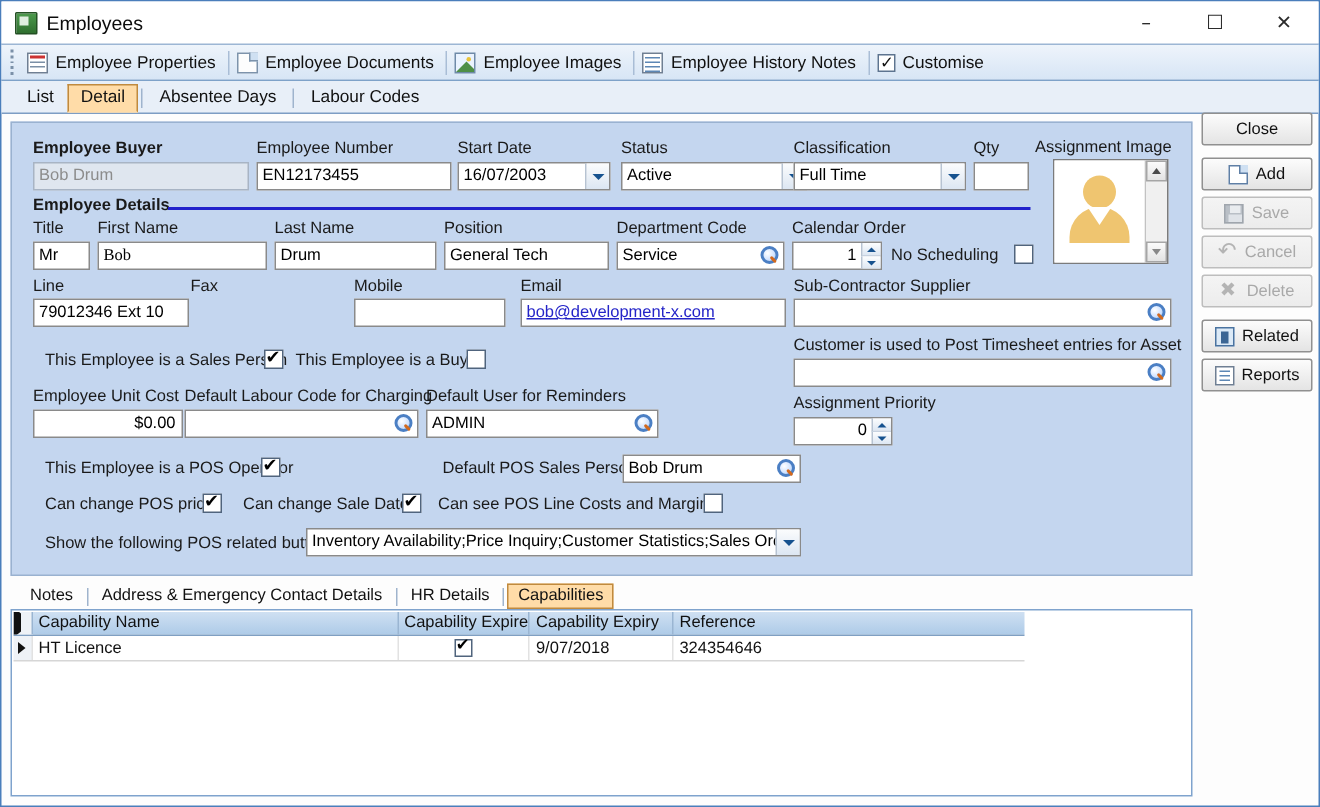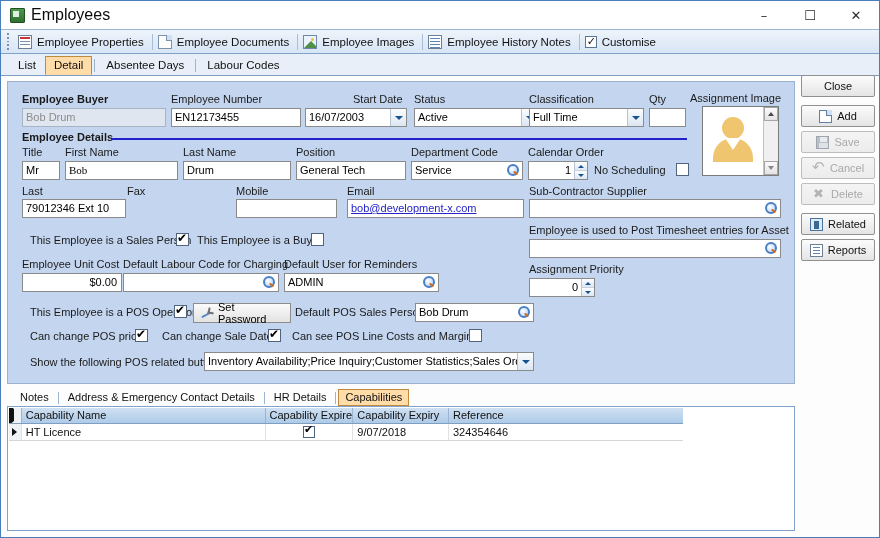--- a/index.html
+++ b/index.html
@@ -25,21 +25,21 @@
   #title-icon {
     width:15px; height:15px; margin-left:9px; margin-right:6px;
     background:linear-gradient(#4c9a4c,#2f6f2f);
     border:1px solid #235023; border-radius:1px;
     position:relative; flex:none;
   }
   #title-icon::after{
     content:""; position:absolute; left:2px; top:2px; width:6px; height:6px;
     background:#dfeedf;
   }
-  #title-text { font-size:16px; color:#0b0b0b; }
+  #title-text { font-size:13px; color:#0b0b0b; }
   .wbtn {
     width:46px; height:28px; display:flex; align-items:center; justify-content:center;
     font-size:13px; color:#2b2b2b; font-family:"DejaVu Sans", sans-serif;
   }
   .wbtn:last-child{ margin-right:0; }
   #win-controls{ position:absolute; right:0; top:0; display:flex; }
 
   
   #ribbon {
     position:absolute; left:0; top:28px; right:0; height:25px;
@@ -403,21 +403,21 @@
     <div class="ttab-sep"></div>
     <div class="ttab">Absentee Days</div>
     <div class="ttab-sep"></div>
     <div class="ttab">Labour Codes</div>
   </div>
 
   <div id="form">
 
     <div class="lbl bold" style="left:14px; top:11px;">Employee Buyer</div>
     <div class="lbl" style="left:163px; top:11px;">Employee Number</div>
-    <div class="lbl" style="left:297px; top:11px;margin-left:48px;">Start Date</div>
+    <div class="lbl" style="left:297px; top:11px;">Start Date</div>
     <div class="lbl" style="left:406px; top:11px;">Status</div>
     <div class="lbl" style="left:521px; top:11px;">Classification</div>
     <div class="lbl" style="left:641px; top:11px;">Qty</div>
     <div class="lbl" style="left:682px; top:10px;">Assignment Image</div>
 
     <div class="fld ro" style="left:14px; top:26px; width:144px;">Bob Drum</div>
     <div class="fld" style="left:163px; top:26px; width:130px;">EN12173455</div>
     <div class="combo" style="left:297px; top:26px; width:102px;">
       <div class="ctext">16/07/2003</div>
       <div class="carrow"></div>
@@ -465,42 +465,42 @@
     <div class="spin" style="left:520px; top:79px; width:60px;">
       <div class="stext">1</div>
       <div class="sbtns">
         <span class="up"></span>
         <span class="dn"></span>
       </div>
     </div>
     <div class="lbl" style="left:586px; top:82px;">No Scheduling</div>
     <div class="cbx" style="left:668px; top:81px;"></div>
 
-    <div class="lbl" style="left:14px; top:103px;">Last</div>
+    <div class="lbl" style="left:14px; top:103px;">Line</div>
     <div class="lbl" style="left:119px; top:103px;">Fax</div>
     <div class="lbl" style="left:228px; top:103px;">Mobile</div>
     <div class="lbl" style="left:339px; top:103px;">Email</div>
     <div class="lbl" style="left:521px; top:103px;">Sub-Contractor Supplier</div>
 
     <div class="fld" style="left:14px; top:117px; width:104px;">79012346 Ext 10</div>
     <div class="fld" style="left:228px; top:117px; width:101px;"></div>
     <div class="fld" style="left:339px; top:117px; width:177px;">
       <span class="emaillink">bob@development-x.com</span>
     </div>
     <div class="lookup" style="left:521px; top:117px; width:252px;">
       <div class="ltext"></div>
       <div class="mag"></div>
     </div>
 
     <div class="lbl" style="left:22px; top:152px;">This Employee is a Sales Person</div>
     <div class="cbx on" style="left:168px; top:151px;"></div>
     <div class="lbl" style="left:189px; top:152px;">This Employee is a Buyer</div>
     <div class="cbx" style="left:303px; top:151px;"></div>
 
-    <div class="lbl" style="left:521px; top:142px;">Employee is used to Post Timesheet entries for Asset</div>
+    <div class="lbl" style="left:521px; top:142px;">Customer is used to Post Timesheet entries for Asset</div>
     <div class="lookup" style="left:521px; top:157px; width:252px;">
       <div class="ltext"></div>
       <div class="mag"></div>
     </div>
 
     <div class="lbl" style="left:14px; top:176px;">Employee Unit Cost</div>
     <div class="lbl" style="left:115px; top:176px;">Default Labour Code for Charging</div>
     <div class="lbl" style="left:276px; top:176px;">Default User for Reminders</div>
     <div class="fld num" style="left:14px; top:191px; width:100px;">$0.00</div>
     <div class="lookup" style="left:115px; top:191px; width:156px;">
@@ -516,24 +516,20 @@
     <div class="spin" style="left:521px; top:196px; width:66px;">
       <div class="stext">0</div>
       <div class="sbtns">
         <span class="up"></span>
         <span class="dn"></span>
       </div>
     </div>
 
     <div class="lbl" style="left:22px; top:224px;">This Employee is a POS Operator</div>
     <div class="cbx on" style="left:166px; top:223px;"></div>
-    <div id="btn-setpw" style="left:185px; top:221px; width:98px;">
-      <span class="pen"></span>
-      <span>Set Password</span>
-    </div>
     <div class="lbl" style="left:287px; top:224px;">Default POS Sales Person</div>
     <div class="lookup" style="left:407px; top:221px; width:119px;">
       <div class="ltext">Bob Drum</div>
       <div class="mag"></div>
     </div>
 
     <div class="lbl" style="left:22px; top:248px;">Can change POS prices</div>
     <div class="cbx on" style="left:127px; top:247px;"></div>
     <div class="lbl" style="left:154px; top:248px;">Can change Sale Date</div>
     <div class="cbx on" style="left:260px; top:247px;"></div>

